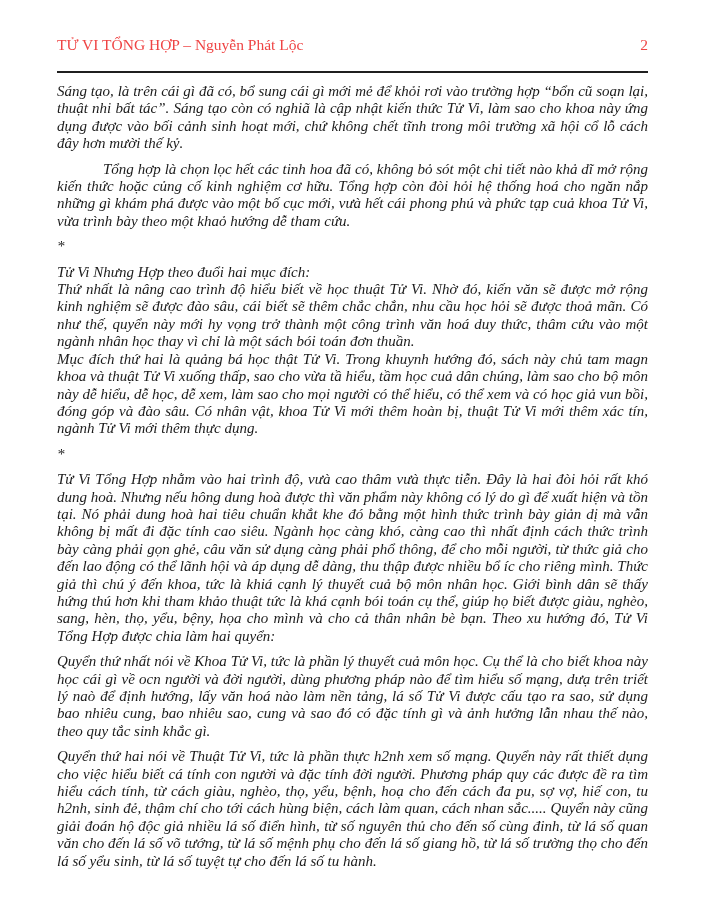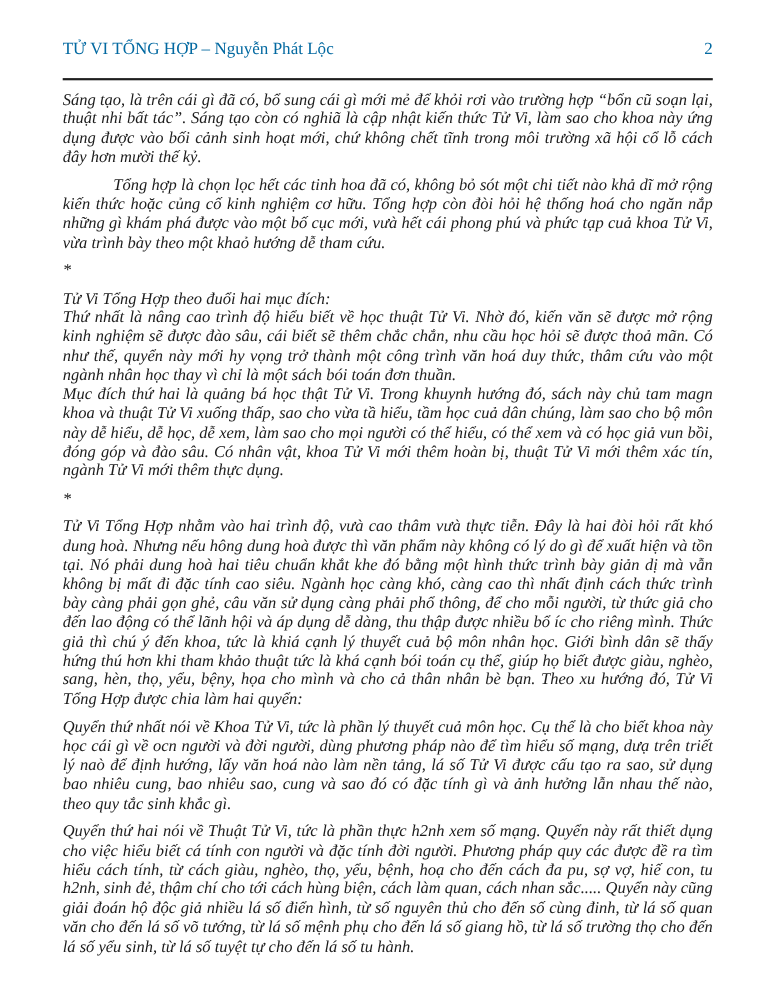--- a/index.html
+++ b/index.html
@@ -21,21 +21,21 @@
     padding: 36px 57px 20px 57px;
     background: #ffffff;
   }
   .page-header {
     display: flex;
     justify-content: space-between;
     align-items: baseline;
     font-size: 15.5px;
     font-style: normal;
     line-height: 18px;
-    color: #0369a1;
+    color: #ef4444;
   }
   .header-rule {
     border: none;
     border-top: 2px solid #1f1f1f;
     margin: 17px 0 0 0;
     height: 0;
   }
   .body-text {
     margin-top: 10px;
     font-style: italic;
@@ -67,21 +67,21 @@
     <span>TỬ VI TỔNG HỢP – Nguyễn Phát Lộc</span>
     <span>2</span>
   </header>
 
   <hr class="header-rule">
 
   <main class="body-text">
     <p class="para">Sáng tạo, là trên cái gì đã có, bổ sung cái gì mới mẻ để khỏi rơi vào trường hợp “bổn cũ soạn lại, thuật nhi bất tác”. Sáng tạo còn có nghiã là cập nhật kiến thức Tử Vi, làm sao cho khoa này ứng dụng được vào bối cảnh sinh hoạt mới, chứ không chết tĩnh trong môi trường xã hội cổ lỗ cách đây hơn mười thế kỷ.</p>
     <p class="para indent">Tổng hợp là chọn lọc hết các tinh hoa đã có, không bỏ sót một chi tiết nào khả dĩ mở rộng kiến thức hoặc củng cố kinh nghiệm cơ hữu. Tổng hợp còn đòi hỏi hệ thống hoá cho ngăn nắp những gì khám phá được vào một bố cục mới, vưà hết cái phong phú và phức tạp cuả khoa Tử Vi, vừa trình bày theo một khaỏ hướng dễ tham cứu.</p>
     <p class="star">*</p>
-    <p class="para tight">Tử Vi Tổng Hợp theo đuổi hai mục đích:</p>
+    <p class="para tight">Tử Vi Nhưng Hợp theo đuổi hai mục đích:</p>
     <p class="para tight">Thứ nhất là nâng cao trình độ hiểu biết về học thuật Tử Vi. Nhờ đó, kiến văn sẽ được mở rộng kinh nghiệm sẽ được đào sâu, cái biết sẽ thêm chắc chắn, nhu cầu học hỏi sẽ được thoả mãn. Có như thế, quyển này mới hy vọng trở thành một công trình văn hoá duy thức, thâm cứu vào một ngành nhân học thay vì chỉ là một sách bói toán đơn thuần.</p>
     <p class="para">Mục đích thứ hai là quảng bá học thật Tử Vi. Trong khuynh hướng đó, sách này chủ tam magn khoa và thuật Tử Vi xuống thấp, sao cho vừa tầ hiểu, tầm học cuả dân chúng, làm sao cho bộ môn này dễ hiểu, dễ học, dễ xem, làm sao cho mọi người có thể hiểu, có thể xem và có học giả vun bồi, đóng góp và đào sâu. Có nhân vật, khoa Tử Vi mới thêm hoàn bị, thuật Tử Vi mới thêm xác tín, ngành Tử Vi mới thêm thực dụng.</p>
     <p class="star">*</p>
     <p class="para">Tử Vi Tổng Hợp nhằm vào hai trình độ, vưà cao thâm vưà thực tiễn. Đây là hai đòi hỏi rất khó dung hoà. Nhưng nếu hông dung hoà được thì văn phẩm này không có lý do gì để xuất hiện và tồn tại. Nó phải dung hoà hai tiêu chuẩn khắt khe đó bằng một hình thức trình bày giản dị mà vẫn không bị mất đi đặc tính cao siêu. Ngành học càng khó, càng cao thì nhất định cách thức trình bày càng phải gọn ghẻ, câu văn sử dụng càng phải phổ thông, để cho mỗi người, từ thức giả cho đến lao động có thể lãnh hội và áp dụng dễ dàng, thu thập được nhiều bổ íc cho riêng mình. Thức giả thì chú ý đến khoa, tức là khiá cạnh lý thuyết cuả bộ môn nhân học. Giới bình dân sẽ thấy hứng thú hơn khi tham khảo thuật tức là khá cạnh bói toán cụ thể, giúp họ biết được giàu, nghèo, sang, hèn, thọ, yểu, bệny, họa cho mình và cho cả thân nhân bè bạn. Theo xu hướng đó, Tử Vi Tổng Hợp được chia làm hai quyển:</p>
     <p class="para">Quyển thứ nhất nói về Khoa Tử Vi, tức là phần lý thuyết cuả môn học. Cụ thể là cho biết khoa này học cái gì về ocn người và đời người, dùng phương pháp nào để tìm hiểu số mạng, dưạ trên triết lý naò để định hướng, lấy văn hoá nào làm nền tảng, lá số Tử Vi được cấu tạo ra sao, sử dụng bao nhiêu cung, bao nhiêu sao, cung và sao đó có đặc tính gì và ảnh hưởng lẫn nhau thế nào, theo quy tắc sinh khắc gì.</p>
     <p class="para">Quyển thứ hai nói về Thuật Tử Vi, tức là phần thực h2nh xem số mạng. Quyển này rất thiết dụng cho việc hiểu biết cá tính con người và đặc tính đời người. Phương pháp quy các được đề ra tìm hiểu cách tính, từ cách giàu, nghèo, thọ, yểu, bệnh, hoạ cho đến cách đa pu, sợ vợ, hiế con, tu h2nh, sinh đẻ, thậm chí cho tới cách hùng biện, cách làm quan, cách nhan sắc..... Quyển này cũng giải đoán hộ độc giả nhiều lá số điển hình, từ số nguyên thủ cho đến số cùng đinh, từ lá số quan văn cho đến lá số võ tướng, từ lá số mệnh phụ cho đến lá số giang hồ, từ lá số trường thọ cho đến lá số yểu sinh, từ lá số tuyệt tự cho đến lá số tu hành.</p>
   </main>
 
 </div>
 

